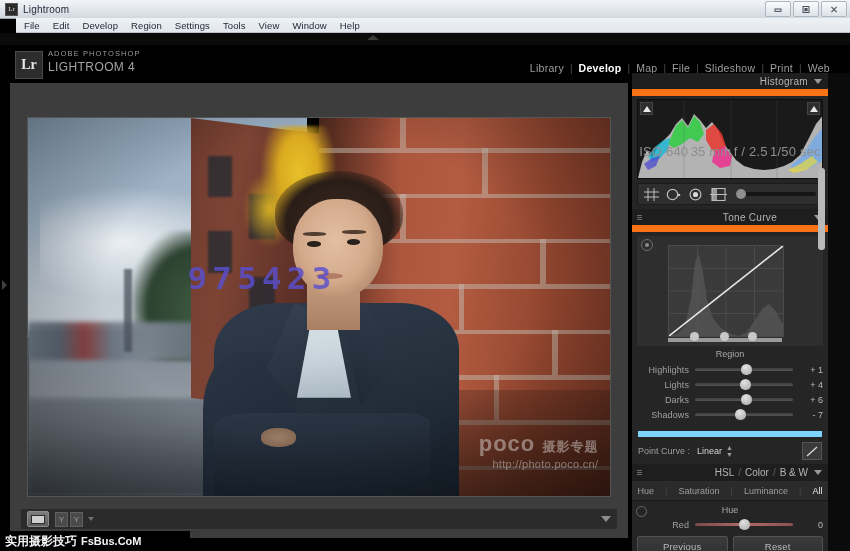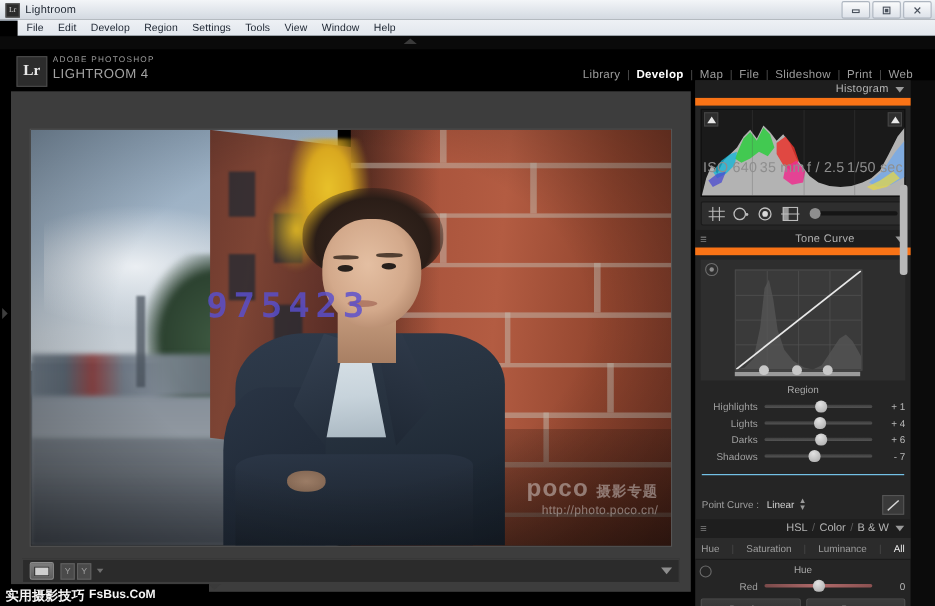--- a/index.html
+++ b/index.html
@@ -223,21 +223,21 @@
   .slabel{width:52px;text-align:right;font-size:9px;color:#a0a0a0;
     padding-right:6px;letter-spacing:.1px;}
   .strack{flex:1;height:3px;background:linear-gradient(#3f3f3f,#545454);
     border-radius:2px;position:relative;}
   .sknob{position:absolute;top:-4px;width:11px;height:11px;
     background:radial-gradient(circle at 40% 30%,#e2e2e2,#a7a7a7);
     border-radius:50% 50% 45% 45%;margin-left:-5px;}
   .sval{width:26px;text-align:right;font-size:9px;color:#b9b9b9;padding-left:4px;}
 
   .ptcurve{display:flex;align-items:center;margin:5px 6px 0;
-    border-top:1px solid #7dd3fc;padding-top:18px;}
+    border-top:6px solid #7dd3fc;padding-top:5px;}
   .pt-l{font-size:9px;color:#9d9d9d;}
   .pt-v{font-size:9px;color:#d2d2d2;margin-left:7px;}
   .pt-arrows{margin-left:4px;font-size:7px;color:#9a9a9a;line-height:7px;}
   .pt-btn{margin-left:auto;width:18px;height:16px;background:#3a3a3a;
     border:1px solid #555;display:flex;align-items:center;justify-content:center;}
 
   .hsl-head{height:17px;display:flex;align-items:center;justify-content:flex-end;
     padding-right:6px;background:#1e1e1e;margin-top:4px;position:relative;}
   .hsl-t{font-size:10px;color:#b4b4b4;}
   .hsl-sep{font-size:10px;color:#5d5d5d;margin:0 4px;}

